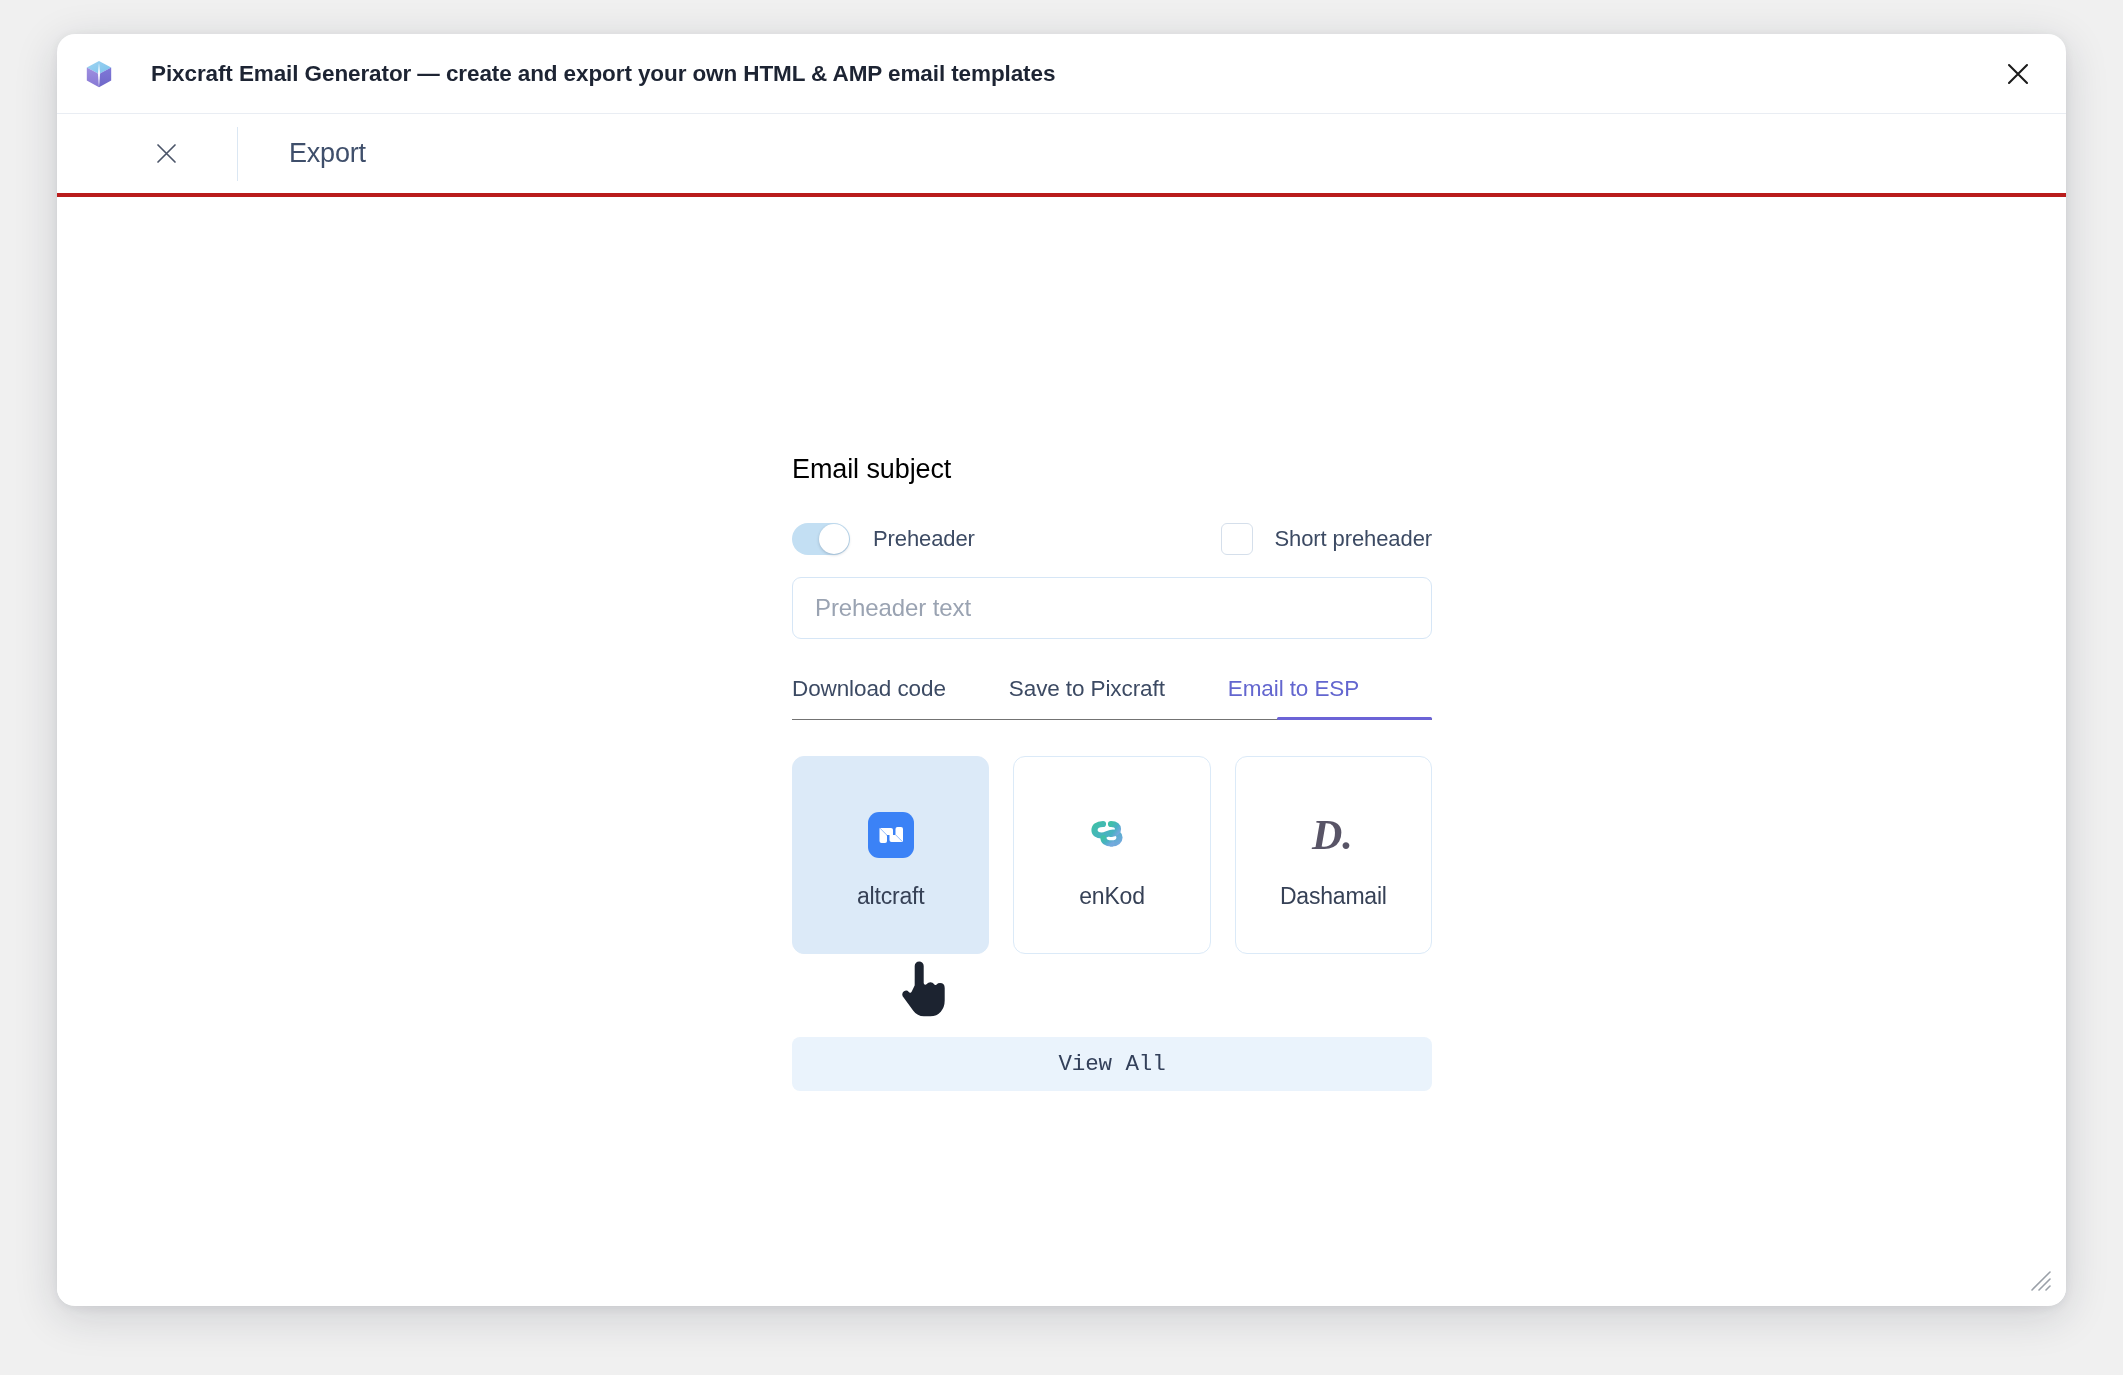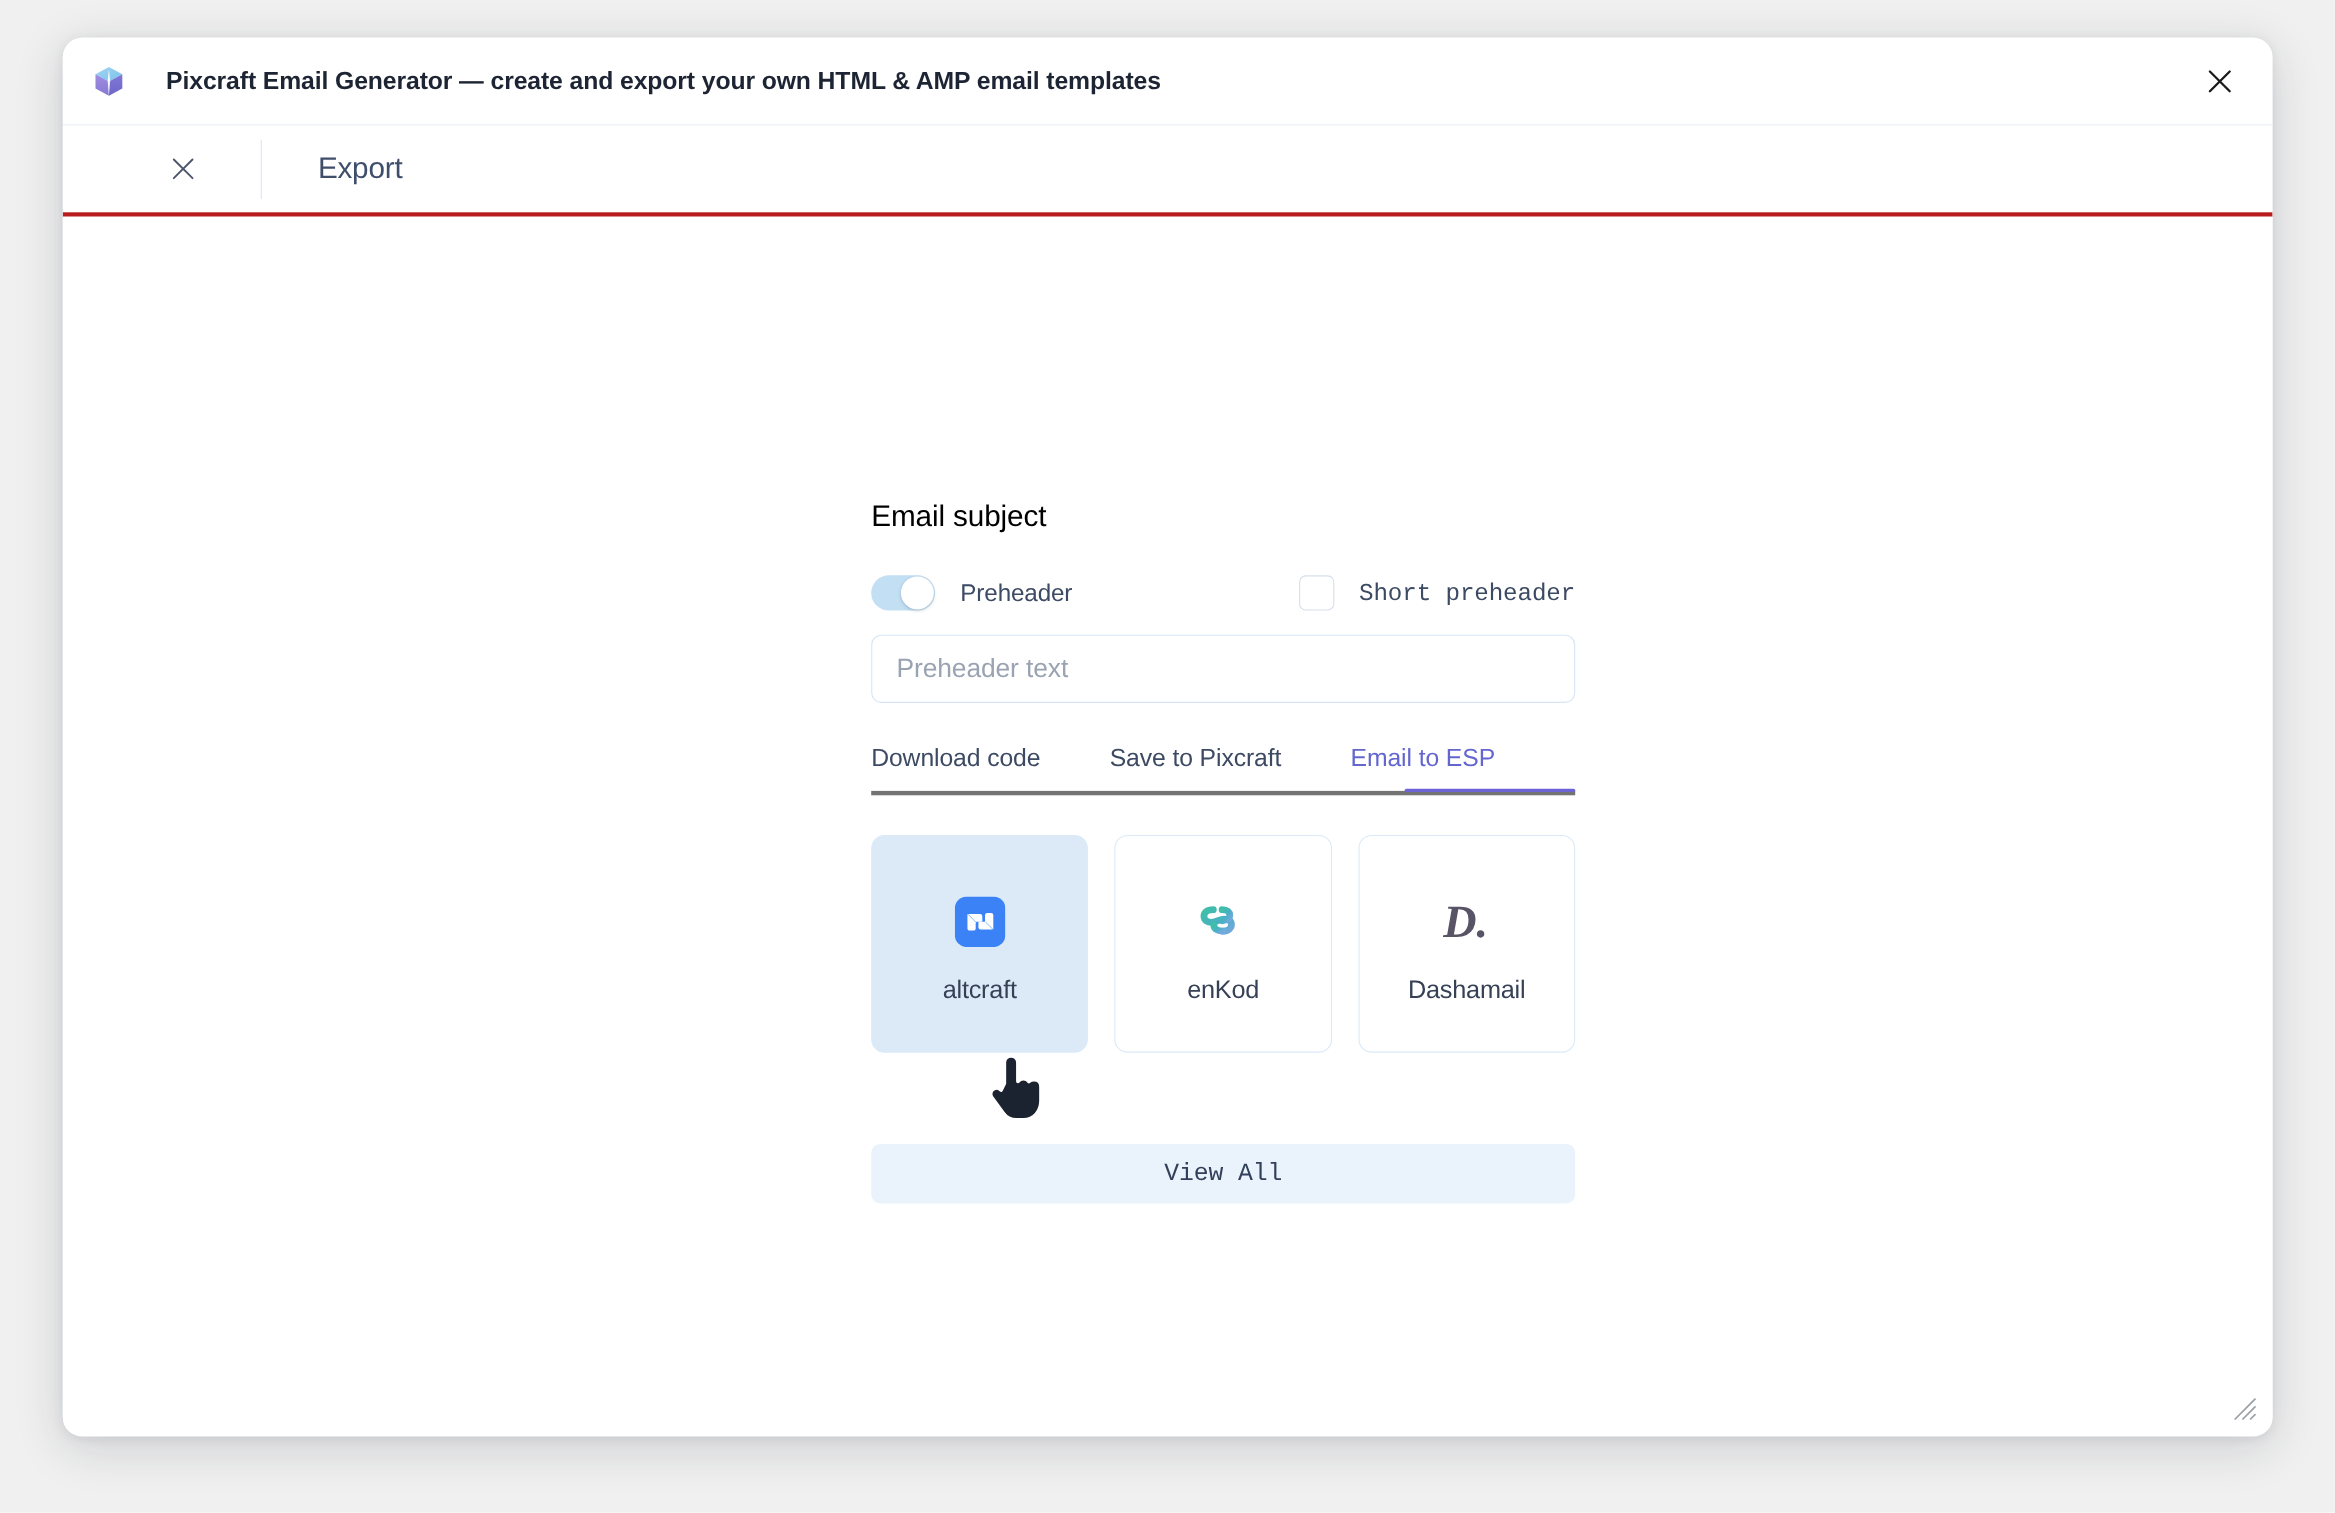--- a/index.html
+++ b/index.html
@@ -176,21 +176,20 @@
   .toggle-label {
     font-size: 22px;
     color: #3c4a63;
     margin-left: 23px;
     letter-spacing: -0.1px;
   }
   .pre-right {
     margin-left: auto;
     display: flex;
     align-items: center;
-    font-family: Liberation Mono, monospace;
   }
   .checkbox {
     width: 30px;
     height: 30px;
     border: 1px solid #d5dfeb;
     border-radius: 6px;
     background: #fff;
     flex: none;
     cursor: pointer;
   }
@@ -198,21 +197,21 @@
     font-size: 22px;
     color: #3c4a63;
     margin-left: 22px;
     letter-spacing: -0.1px;
   }
 
   
   .tabs {
     display: flex;
     margin-top: 37px;
-    border-bottom: 4px solid #737373;
+    border-bottom: 1px solid #737373;
     position: relative;
   }
   .tab {
     font-size: 22.5px;
     color: #3c4a63;
     padding: 0 0 17px 0;
     cursor: pointer;
     letter-spacing: -0.1px;
     white-space: nowrap;
   }

